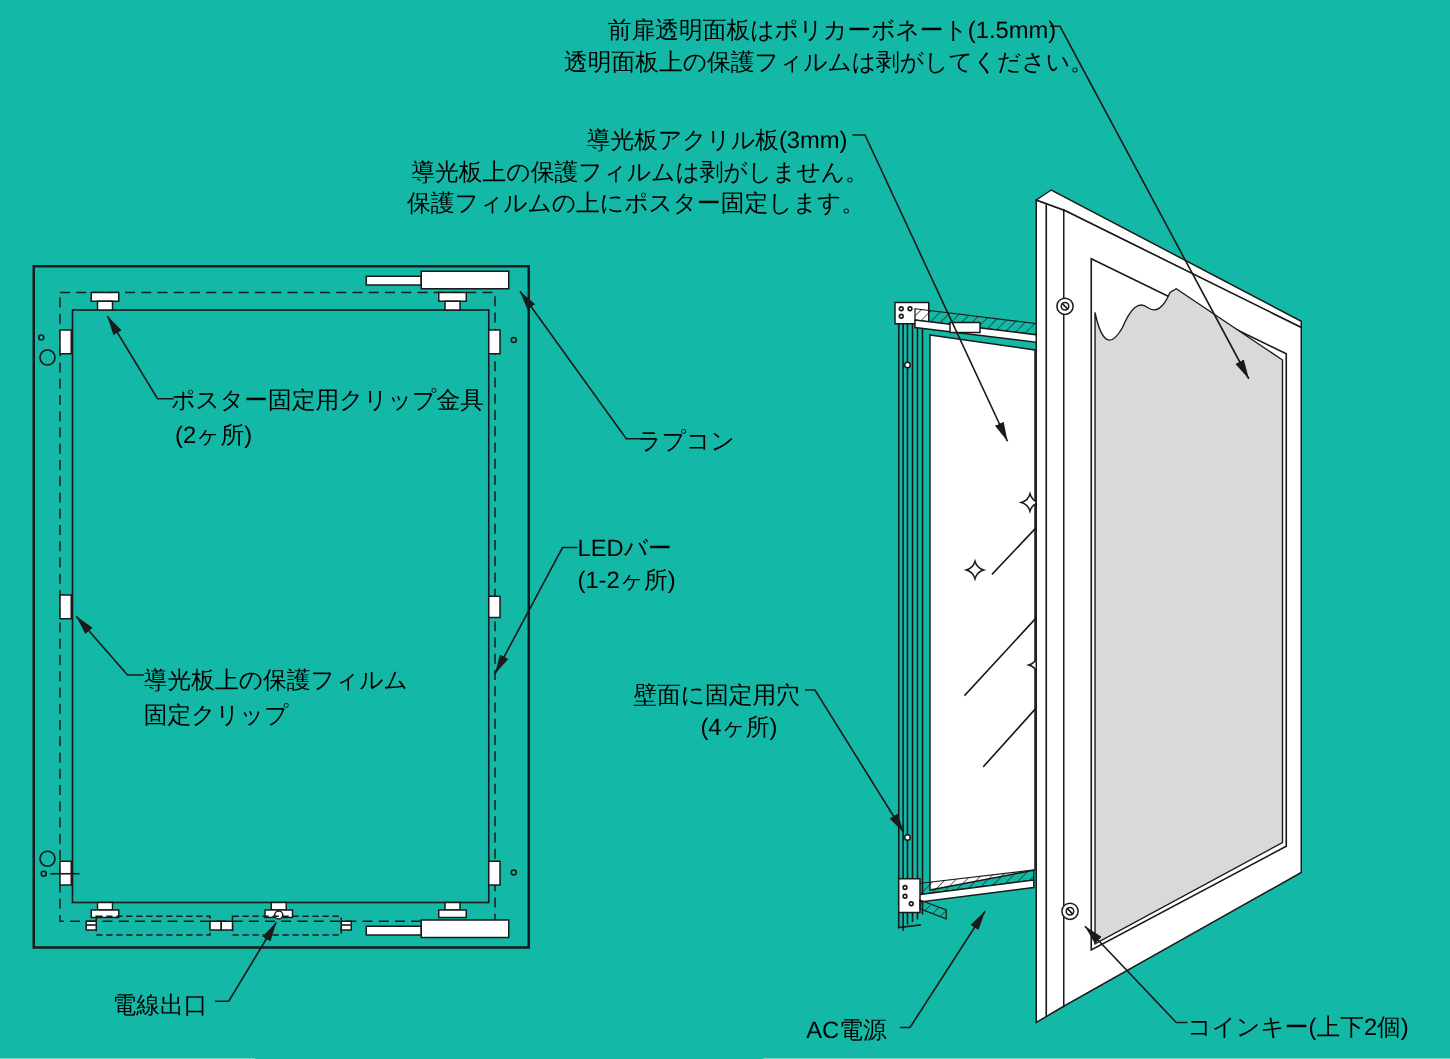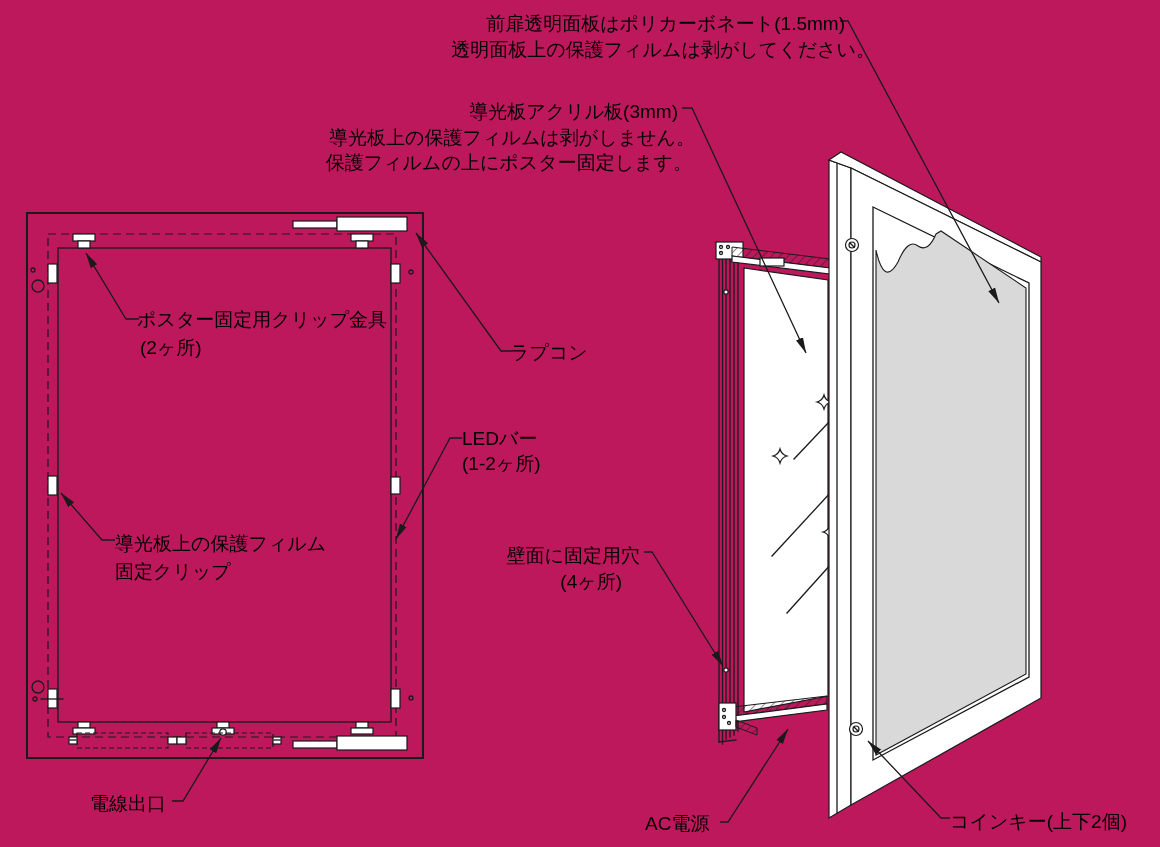--- a/index.html
+++ b/index.html
@@ -1,16 +1,16 @@
 <!DOCTYPE html>
 <html><head>
 <meta charset="utf-8">
 <style>
   html,body{margin:0;padding:0;background:#fff;}
-  #stage{position:relative;width:1160px;height:847px;background:#be185d;overflow:hidden;}
+  #stage{position:relative;width:1160px;height:847px;background:#14b8a6;overflow:hidden;}
   svg{display:block;}
   .ln{stroke:#1a1a1a;fill:none;stroke-width:1.3;stroke-linecap:square;}
   .ln2{stroke:#1a1a1a;fill:none;stroke-width:2;stroke-linecap:square;}
   .fw{fill:#ffffff;stroke:#1a1a1a;stroke-width:1.2;}
   .dash{stroke:#1a1a1a;fill:none;stroke-width:1.2;stroke-dasharray:8 5;}
   .dash2{stroke:#1a1a1a;fill:none;stroke-width:1.2;stroke-dasharray:5 3;}
   .ldr{stroke:#1a1a1a;fill:none;stroke-width:1.3;}
   .lbl{font-family:"Liberation Sans","DejaVu Sans",sans-serif;font-size:19px;fill:#000;stroke:none;}
   .hatchfill{fill:url(#hatch);stroke:#1a1a1a;stroke-width:1;}
 </style>

